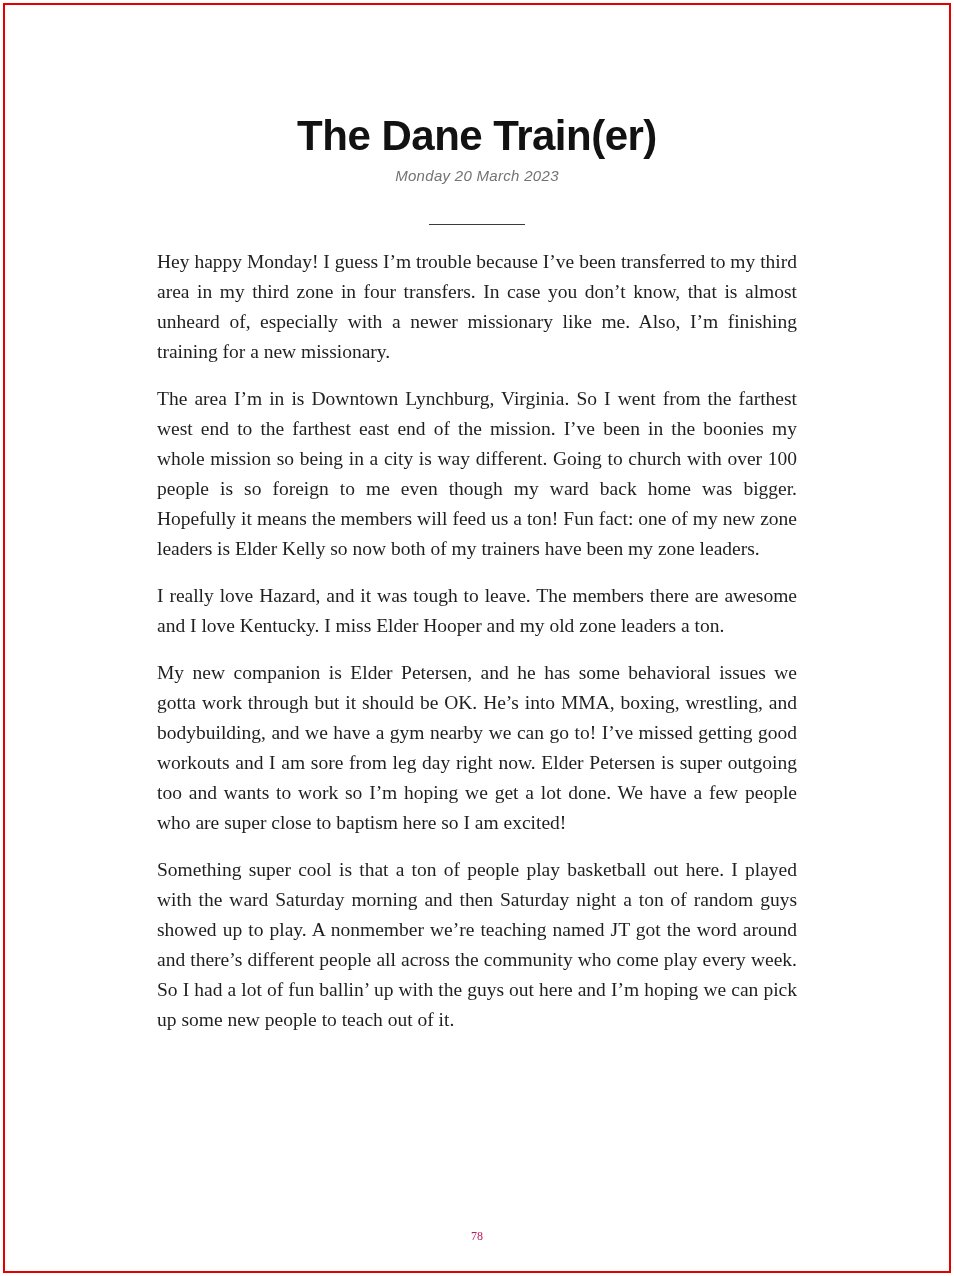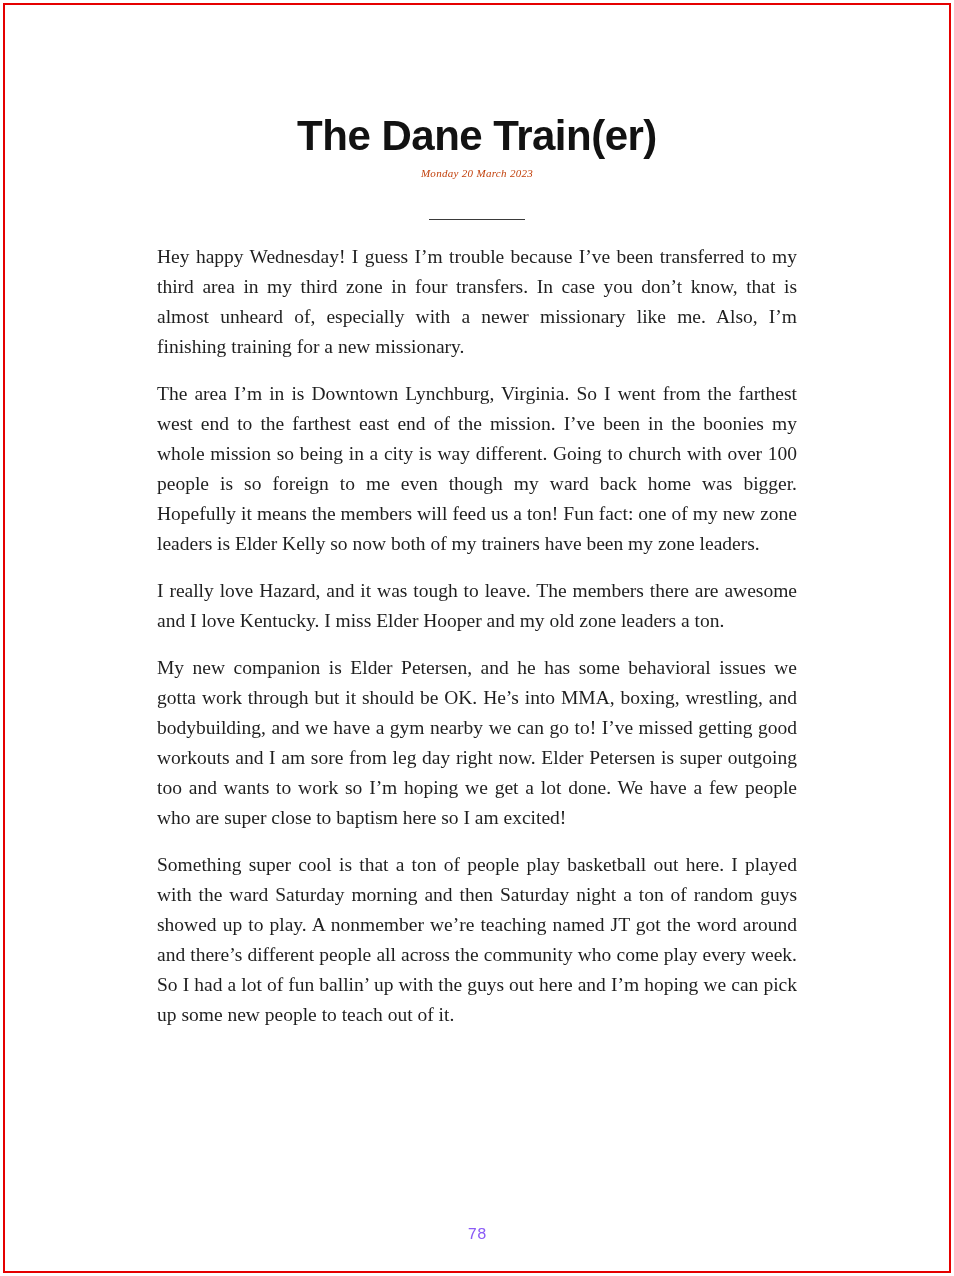--- a/index.html
+++ b/index.html
@@ -31,24 +31,24 @@
     font-family: "Liberation Sans", sans-serif;
     font-weight: 700;
     font-size: 42px;
     letter-spacing: -0.5px;
     text-align: center;
     color: #121212;
   }
   .doc-date {
     margin-top: 7px;
     text-align: center;
-    font-family: Liberation Serif, serif;
+    font-family: Liberation Sans, sans-serif;
     font-style: italic;
-    font-size: 11px;
-    color: #c2410c;
+    font-size: 15px;
+    color: #737373;
     letter-spacing: 0.3px;
   }
   .divider {
     width: 96px;
     margin: 40px auto 22px auto;
     border-bottom: 1.5px solid #3a3a3a;
     height: 0;
   }
   .body-text p {
     margin: 0 0 17px 0;
@@ -58,41 +58,41 @@
     color: #1f1f1f;
     text-align: justify;
     text-justify: inter-word;
   }
   .page-footer {
     position: absolute;
     bottom: 32px;
     left: 0;
     width: 100%;
     text-align: center;
-    font-family: Liberation Mono, monospace;
-    font-size: 16px;
-    color: #8b5cf6;
+    font-family: Liberation Serif, serif;
+    font-size: 12px;
+    color: #be185d;
   }
 </style>
 </head>
 <body>
 
 <div class="page">
   <div class="page-frame" style="border-color: rgb(229, 0, 0);"></div>
 
   <div class="content">
     <header>
       <h1 class="doc-title">The Dane Train(er)</h1>
       <div class="doc-date">Monday 20 March 2023</div>
     </header>
 
     <div class="divider"></div>
 
     <main class="body-text">
-        <p>Hey happy Wednesday! I guess I’m trouble because I’ve been transferred to my third area in my third zone in four transfers. In case you don’t know, that is almost unheard of, especially with a newer missionary like me. Also, I’m finishing training for a new missionary.</p>
+        <p>Hey happy Monday! I guess I’m trouble because I’ve been transferred to my third area in my third zone in four transfers. In case you don’t know, that is almost unheard of, especially with a newer missionary like me. Also, I’m finishing training for a new missionary.</p>
         <p>The area I’m in is Downtown Lynchburg, Virginia. So I went from the farthest west end to the farthest east end of the mission. I’ve been in the boonies my whole mission so being in a city is way different. Going to church with over 100 people is so foreign to me even though my ward back home was bigger. Hopefully it means the members will feed us a ton! Fun fact: one of my new zone leaders is Elder Kelly so now both of my trainers have been my zone leaders.</p>
         <p>I really love Hazard, and it was tough to leave. The members there are awesome and I love Kentucky. I miss Elder Hooper and my old zone leaders a ton.</p>
         <p>My new companion is Elder Petersen, and he has some behavioral issues we gotta work through but it should be OK. He’s into MMA, boxing, wrestling, and bodybuilding, and we have a gym nearby we can go to! I’ve missed getting good workouts and I am sore from leg day right now. Elder Petersen is super outgoing too and wants to work so I’m hoping we get a lot done. We have a few people who are super close to baptism here so I am excited!</p>
         <p>Something super cool is that a ton of people play basketball out here. I played with the ward Saturday morning and then Saturday night a ton of random guys showed up to play. A nonmember we’re teaching named JT got the word around and there’s different people all across the community who come play every week. So I had a lot of fun ballin’ up with the guys out here and I’m hoping we can pick up some new people to teach out of it.</p>
       </main>
   </div>
 
   <footer class="page-footer">
     <span>78</span>
   </footer>

